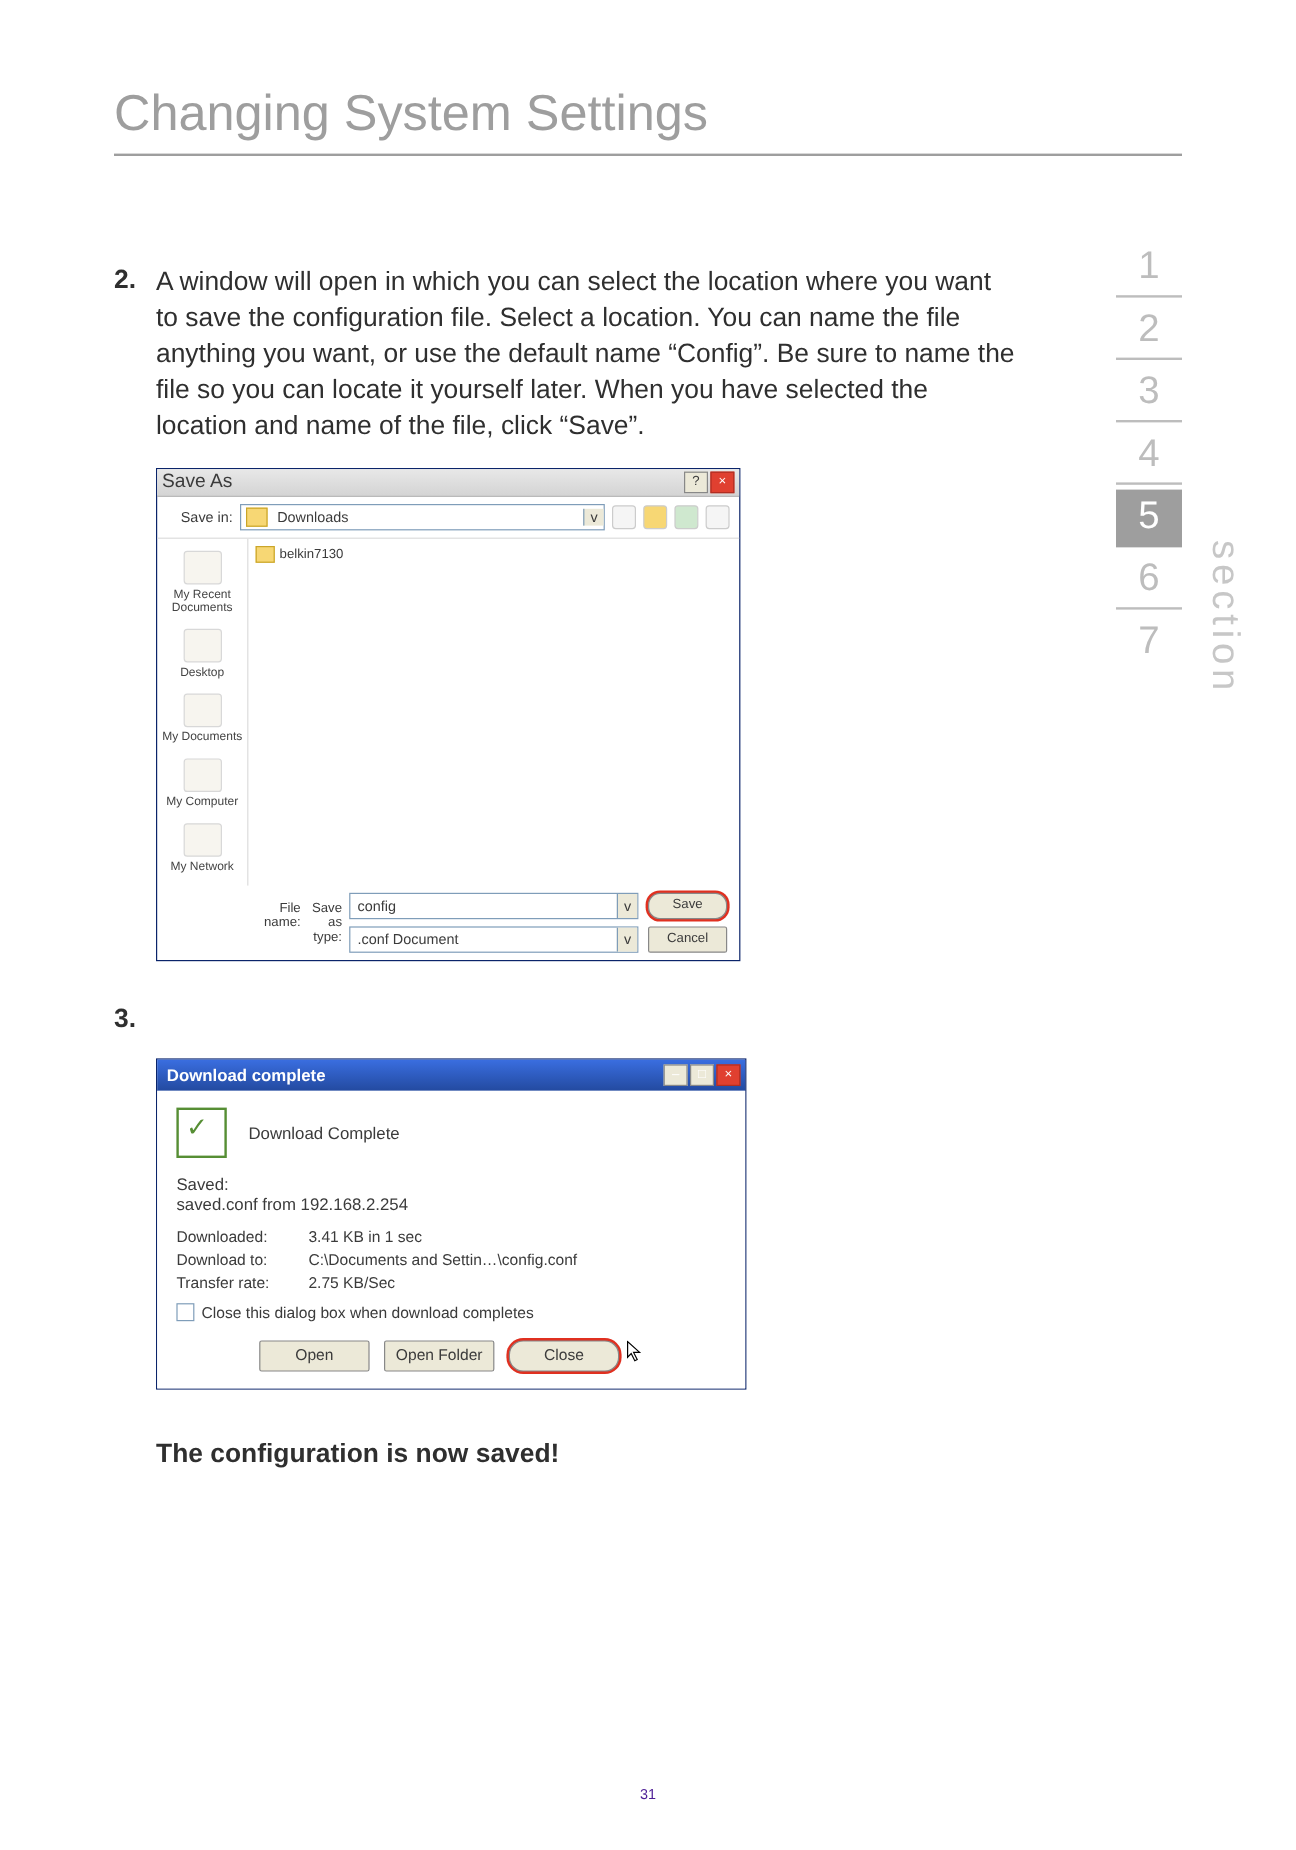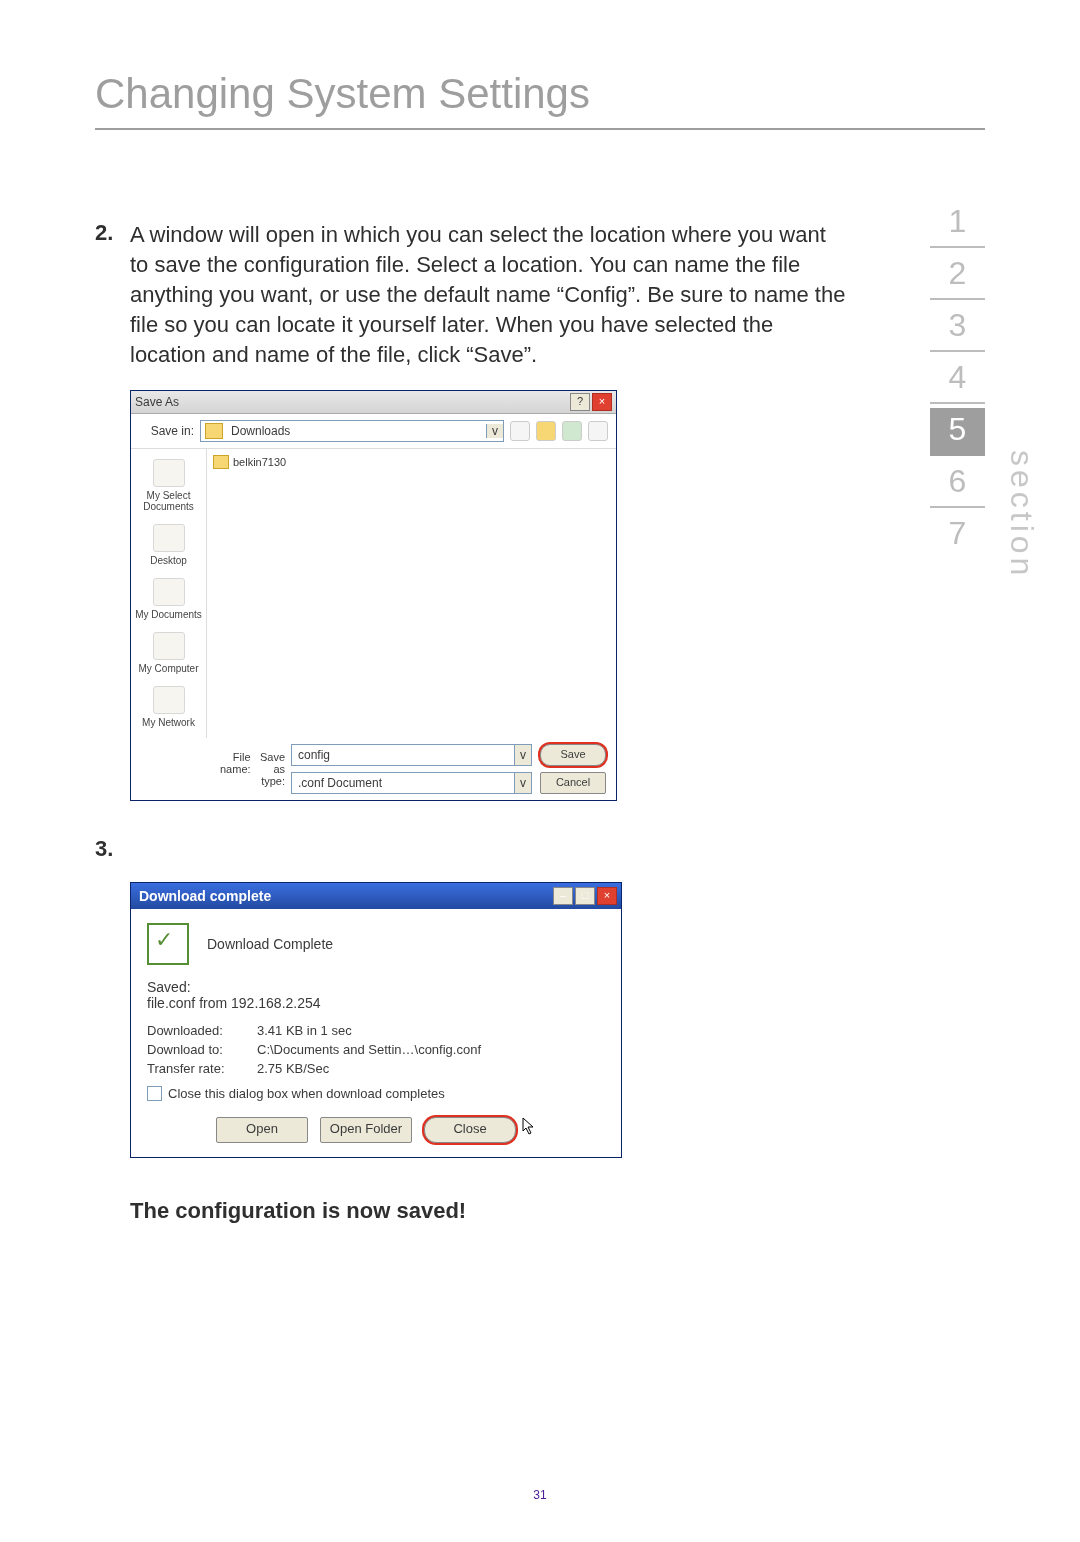--- a/index.html
+++ b/index.html
@@ -12,21 +12,21 @@
   .side-nav{position:absolute;right:95px;top:200px;width:55px;text-align:center}
   .side-nav .n{font-size:32px;color:#bdbdbd;line-height:42px;border-bottom:2px solid #bdbdbd;padding-bottom:4px;margin-bottom:4px}
   .side-nav .n.active{background:#9e9e9e;color:#fff;border-bottom:2px solid #9e9e9e}
   .side-nav .n.last{border-bottom:none}
   .section-label{position:absolute;right:40px;top:450px;font-size:32px;color:#c7c7c7;writing-mode:vertical-rl;letter-spacing:4px}
   .page-num{position:absolute;bottom:40px;left:50%;transform:translateX(-50%);font-size:12px;color:#4c1d95}
 
   
   .saveas{width:485px;border:1px solid #0a246a;font-family:Tahoma,Arial,sans-serif;font-size:12px;margin-left:35px;margin-bottom:35px}
   .saveas-titlebar{background:linear-gradient(#e8e8e8,#d4d4d4);height:22px;display:flex;align-items:center;padding:0 4px;justify-content:space-between;border-bottom:1px solid #aaa}
-  .saveas-titlebar .t{font-size:12px}
+  .saveas-titlebar .t{font-size:16px}
   .saveas-titlebar .btns{display:flex;gap:2px}
   .winbtn{width:18px;height:16px;border:1px solid #888;background:#ece9d8;font-size:11px;line-height:14px;text-align:center}
   .winbtn.red{background:#e04030;color:#fff;border-color:#b02e22}
   .saveas-toolbar{display:flex;align-items:center;padding:6px 8px;gap:6px;border-bottom:1px solid #ddd}
   .tlabel{min-width:55px;text-align:right}
   .combodrop{display:flex;align-items:center;border:1px solid #7f9db9;height:20px;background:#fff;flex:1}
   .combodrop .folder-ico{width:16px;height:14px;background:#f7d774;border:1px solid #caa52a;margin:0 4px}
   .combodrop .txt{flex:1;padding:0 4px}
   .combodrop .arrow{width:16px;text-align:center;background:#ece9d8;border-left:1px solid #7f9db9}
   .toolicon{width:18px;height:18px;border:1px solid #ccc;border-radius:3px;background:#f5f5f5}
@@ -109,21 +109,21 @@
       </span>
       <span class="toolicon"></span>
       <span class="toolicon y"></span>
       <span class="toolicon g"></span>
       <span class="toolicon"></span>
     </div>
     <div class="saveas-body">
       <div class="places">
         <div class="place">
             <div class="pico"></div>
-            <div>My Select Documents</div>
+            <div>My Recent Documents</div>
           </div>
         <div class="place">
             <div class="pico"></div>
             <div>Desktop</div>
           </div>
         <div class="place">
             <div class="pico"></div>
             <div>My Documents</div>
           </div>
         <div class="place">
@@ -178,21 +178,21 @@
         <span class="winbtn red">×</span>
       </span>
     </div>
     <div class="dlc-body">
       <div class="dlc-row1">
         <div class="dlc-ico"></div>
         <div>Download Complete</div>
       </div>
       <div class="dlc-info">
         <div>Saved:</div>
-        <div>file.conf from 192.168.2.254</div>
+        <div>saved.conf from 192.168.2.254</div>
       </div>
       <div class="dlc-table">
         <div>Downloaded:</div>
         <div>3.41 KB in 1 sec</div>
         <div>Download to:</div>
         <div>C:\Documents and Settin…\config.conf</div>
         <div>Transfer rate:</div>
         <div>2.75 KB/Sec</div>
       </div>
       <div class="chk">

